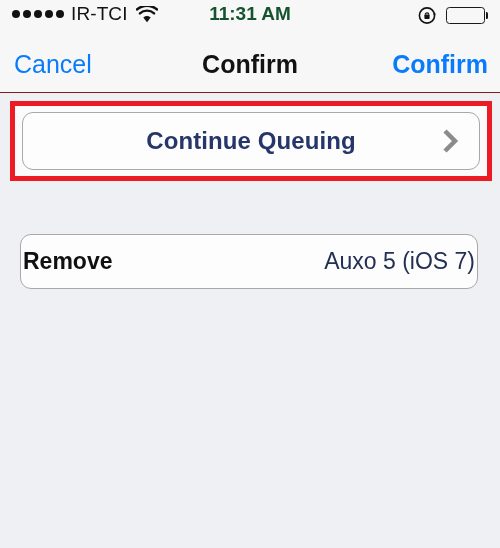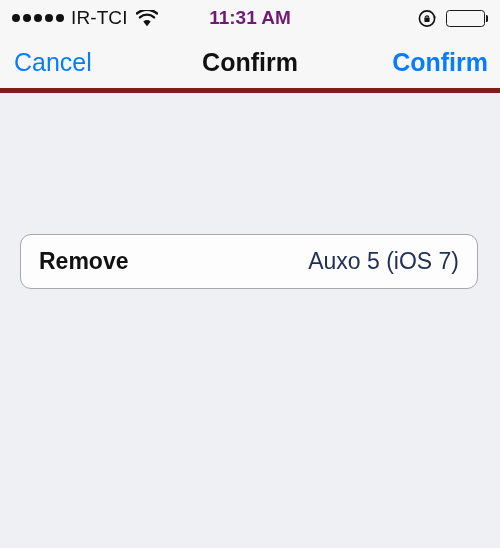--- a/index.html
+++ b/index.html
@@ -13,23 +13,23 @@
     font-family: "Liberation Sans", sans-serif;
     overflow: hidden;
     position: relative;
   }
 
   
   .status-bar {
     height: 36px;
     background: #f7f7f8;
     display: flex;
-    align-items: center;
-    position: relative;
-    padding: 4px 12px;
+    align-items: flex-end;
+    position: relative;
+    padding: 11px 12px;
     box-sizing: border-box;
   }
   .status-left {
     display: flex;
     align-items: center;
     gap: 7px;
   }
   .signal-dots {
     display: flex;
     align-items: center;
@@ -56,21 +56,21 @@
   .status-center {
     position: absolute;
     left: 0;
     right: 0;
     text-align: center;
     pointer-events: none;
   }
   .clock {
     font-size: 19px;
     font-weight: bold;
-    color: #701a75;
+    color: #14532d;
   }
   .status-right {
     margin-left: auto;
     display: flex;
     align-items: center;
     gap: 9px;
   }
   .battery {
     display: flex;
     align-items: center;
@@ -97,21 +97,21 @@
   }
 
   
   .nav-bar {
     height: 57px;
     background: #f7f7f8;
     display: flex;
     align-items: center;
     position: relative;
     box-sizing: border-box;
-    border-bottom: 5px solid #7f1d1d;
+    border-bottom: 1px solid #7f1d1d;
   }
   .nav-left {
     position: absolute;
     left: 14px;
     font-size: 25px;
     color: #0a7cfb;
     font-family: "Liberation Sans", sans-serif;
   }
   .nav-title {
     position: absolute;
@@ -184,21 +184,21 @@
     color: #4c4c6a;
     letter-spacing: 0.1px;
   }
 
   .cell-remove {
     position: absolute;
     top: 141px;
     left: 20px;
     right: 22px;
     height: 55px;
-    padding: 0 18px;
+    padding: 0 2px;
     justify-content: space-between;
   }
   .remove-label {
     font-size: 23px;
     font-weight: bold;
     color: #111111;
   }
   .remove-value {
     font-size: 23px;
     color: #233055;
@@ -249,20 +249,30 @@
 </div>
 
 <div class="nav-bar">
   <span class="nav-left">Cancel</span>
   <span class="nav-title">Confirm</span>
   <span class="nav-right">Confirm</span>
 </div>
 
 <div class="content">
 
+  <div class="highlight-wrap">
+    <div class="cell cell-continue">
+      <span class="cell-continue-label">Continue Queuing</span>
+      <span class="chevron">
+        <svg width="17" height="26" viewBox="0 0 17 26">
+          <path d="M3 3 L13 13 L3 23" stroke="#8b8b8b" stroke-width="4.5" fill="none" stroke-linecap="butt" stroke-linejoin="miter"></path>
+        </svg>
+      </span>
+    </div>
+  </div>
 
 
   <div class="cell cell-remove">
     <span class="remove-label">Remove</span>
     <span class="remove-value">Auxo 5 (iOS 7)</span>
   </div>
 
 </div>
 
 </body></html>

